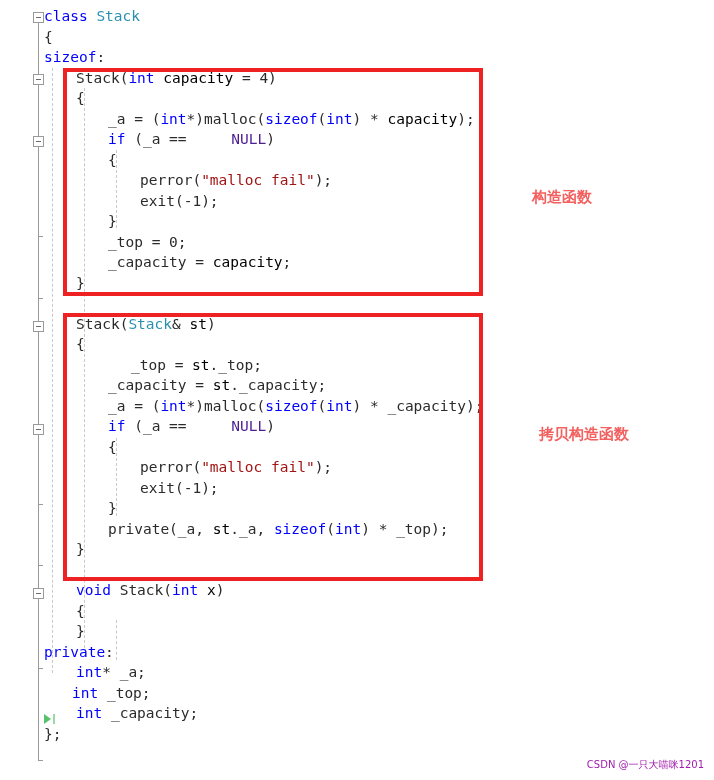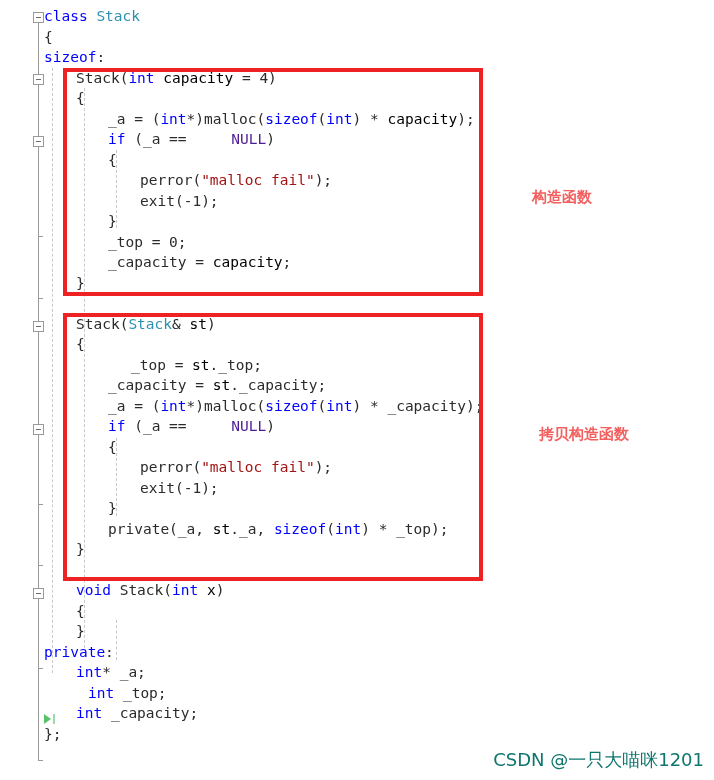--- a/index.html
+++ b/index.html
@@ -139,23 +139,23 @@
     font-size: 15px;
     font-weight: 700;
     white-space: nowrap;
   }
 
   
   .watermark {
     position: absolute;
     right: 10px;
     bottom: 8px;
-    color: #0f766e;
+    color: #a21caf;
     font-family: "DejaVu Sans", "Liberation Sans", sans-serif;
-    font-size: 18px;
+    font-size: 10px;
     white-space: nowrap;
   }
 </style>
 </head>
 <body>
 
 <div id="editor">
 
   <div class="gutter">
 
@@ -214,21 +214,21 @@
       <div class="line"><span class="code-text" style="left: 140px;"><span class="pln">exit</span><span class="pln">(-</span><span class="num">1</span><span class="pln">);</span></span></div>
       <div class="line"><span class="code-text" style="left: 108px;"><span class="pln">}</span></span></div>
       <div class="line"><span class="code-text" style="left: 108px;"><span class="pln">private</span><span class="pln">(_a, </span><span class="par">st</span><span class="pln">._a, </span><span class="kw">sizeof</span><span class="pln">(</span><span class="kw">int</span><span class="pln">) * _top);</span></span></div>
       <div class="line"><span class="code-text" style="left: 76px;"><span class="pln">}</span></span></div>
       <div class="line"><span class="code-text" style="left: 44px;"><span class="pln"></span></span></div>
       <div class="line"><span class="code-text" style="left: 76px;"><span class="kw">void</span><span class="pln"> </span><span class="pln">Stack</span><span class="pln">(</span><span class="kw">int</span><span class="pln"> </span><span class="par">x</span><span class="pln">)</span></span></div>
       <div class="line"><span class="code-text" style="left: 76px;"><span class="pln">{</span></span></div>
       <div class="line"><span class="code-text" style="left: 76px;"><span class="pln">}</span></span></div>
       <div class="line"><span class="code-text" style="left: 44px;"><span class="kw">private</span><span class="pln">:</span></span></div>
       <div class="line"><span class="code-text" style="left: 76px;"><span class="kw">int</span><span class="pln">* _a;</span></span></div>
-      <div class="line"><span class="code-text" style="left: 88px;"><span class="kw">int</span><span class="pln"> _top;</span></span></div>
+      <div class="line"><span class="code-text" style="left: 72px;"><span class="kw">int</span><span class="pln"> _top;</span></span></div>
       <div class="line"><span class="code-text" style="left: 76px;"><span class="kw">int</span><span class="pln"> _capacity;</span></span></div>
       <div class="line"><span class="code-text" style="left: 44px;"><span class="pln">};</span></span></div>
     </div>
 
   <div class="hl-box" style="left:63px; top:68px; width:420px; height:228px;"></div>
   <div class="hl-box" style="left:63px; top:313px; width:420px; height:268px;"></div>
 
   <div class="annot" style="left:532px; top:188px;">构造函数</div>
   <div class="annot" style="left:539px; top:425px;">拷贝构造函数</div>
 

